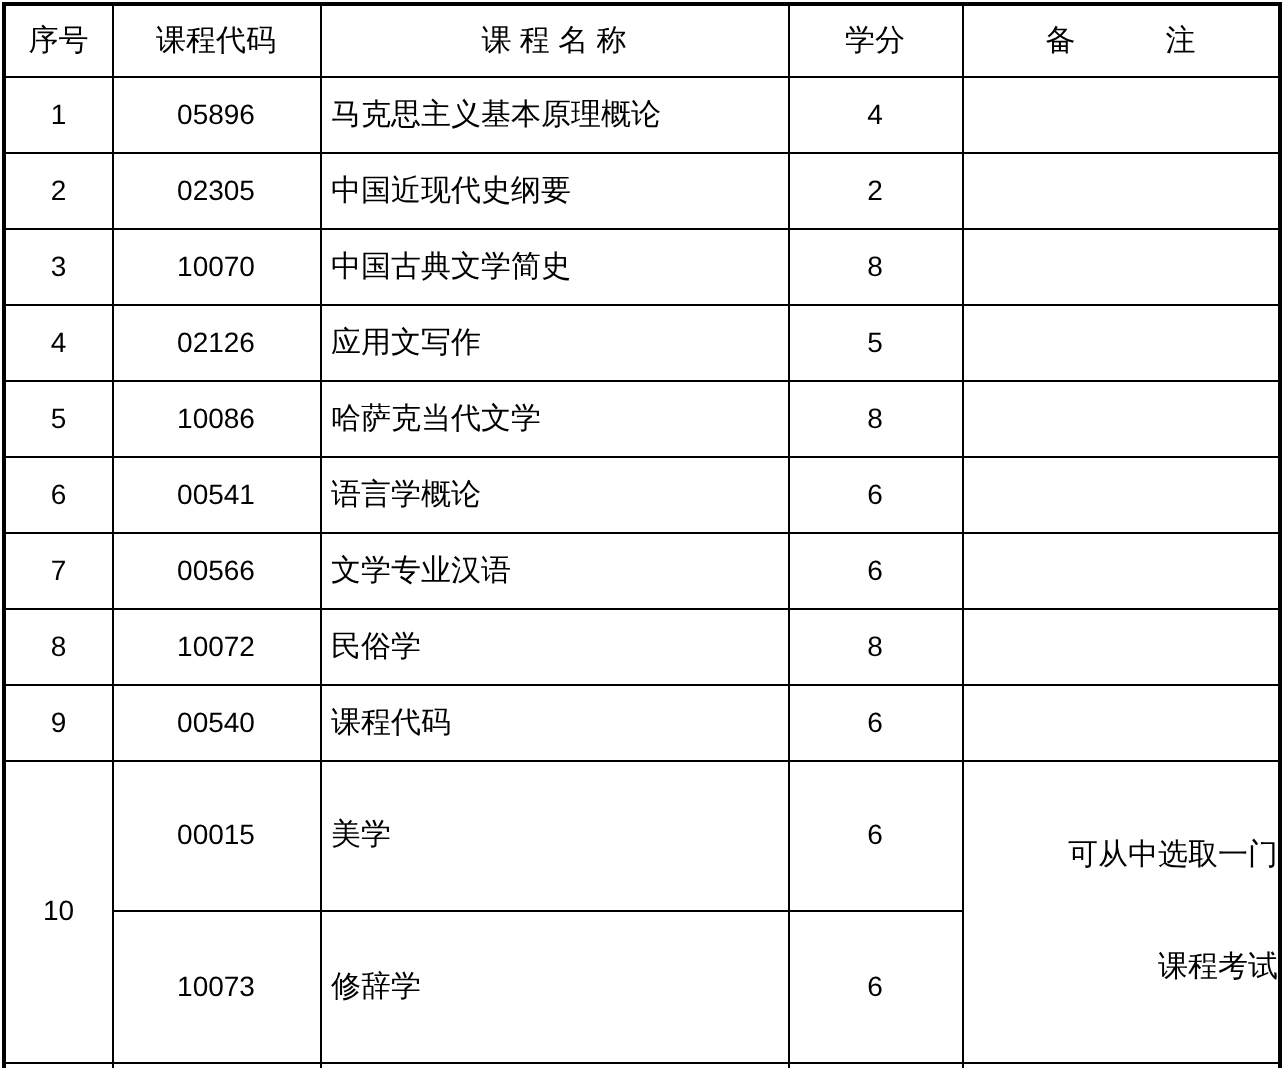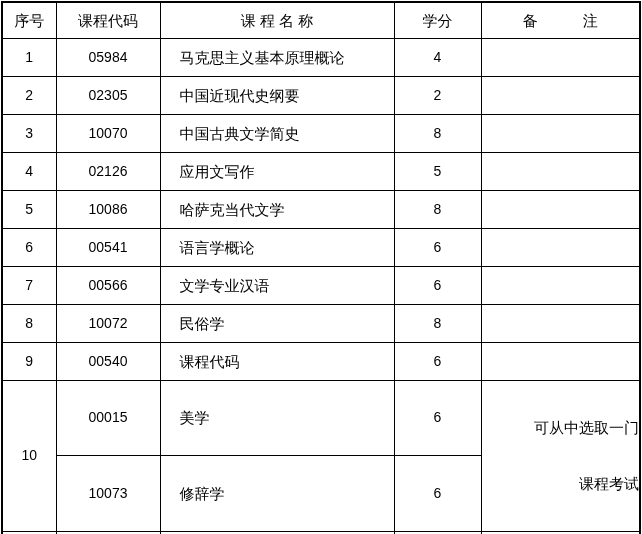--- a/index.html
+++ b/index.html
@@ -28,21 +28,21 @@
     vertical-align: middle;
     padding: 0;
     overflow: hidden;
     white-space: pre;
     line-height: 19px;
   }
   .course-table thead tr { height: 36px; }
   .course-table tbody tr { height: 38px; }
   .course-table td.name-cell {
     text-align: left;
-    padding-left: 19px;
+    padding-left: 5px;
   }
   .course-table td.remark-cell div {
     text-align: right;
     line-height: 18px;
   }
   .course-table td.num-cell { font-size: 14px; }
 </style>
 </head>
 <body>
 
@@ -59,21 +59,21 @@
       <th>序号</th>
       <th>课程代码</th>
       <th>课 程 名 称</th>
       <th>学分</th>
       <th>备　　　注</th>
     </tr>
   </thead>
   <tbody>
     <tr>
       <td class="num-cell">1</td>
-      <td class="num-cell">05984</td>
+      <td class="num-cell">05896</td>
       <td class="name-cell">马克思主义基本原理概论</td>
       <td class="num-cell">4</td>
       <td></td>
     </tr>
     <tr>
       <td class="num-cell">2</td>
       <td class="num-cell">02305</td>
       <td class="name-cell">中国近现代史纲要</td>
       <td class="num-cell">2</td>
       <td></td>

